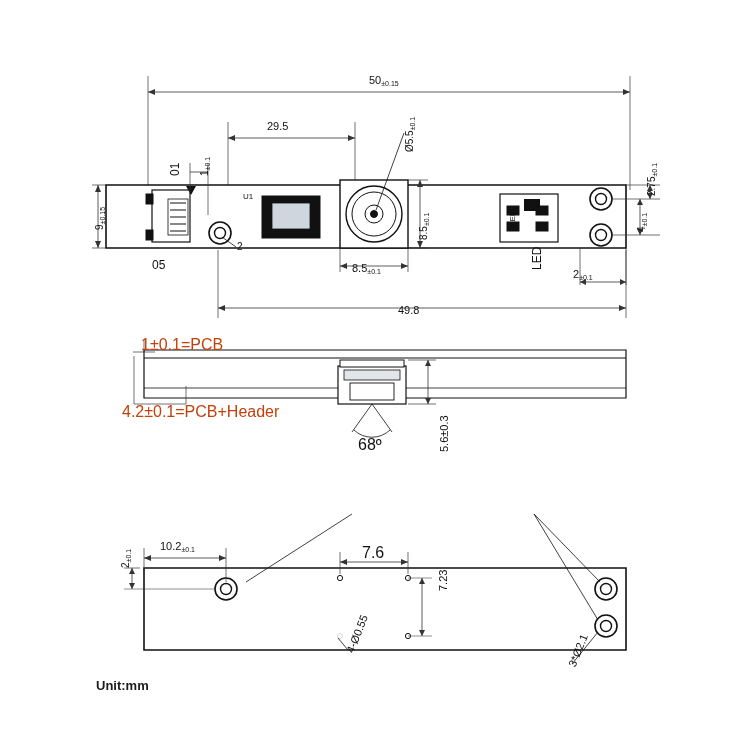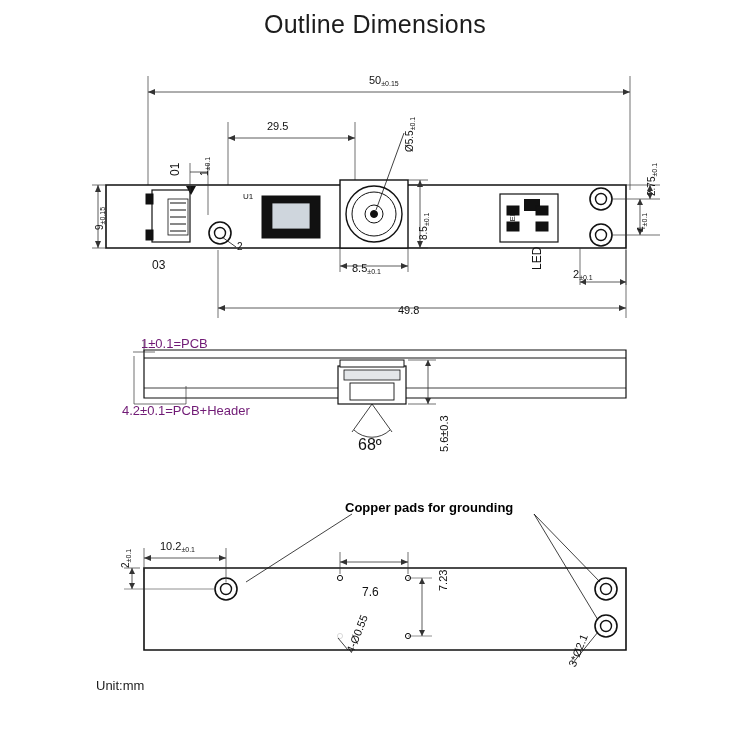--- a/index.html
+++ b/index.html
@@ -29,33 +29,34 @@
     font-size: 25px;
     letter-spacing: 0.3px;
     color: #1c1c1c;
   }
   .unit {
     position: absolute;
     left: 96px;
     top: 678px;
     font-size: 13px;
     color: #1c1c1c;
+    font-weight: bold;
   }
   .copper-label {
     position: absolute;
     left: 345px;
     top: 500px;
     font-size: 13px;
     font-weight: bold;
     color: #000;
   }
   .pcb-label {
     position: absolute;
-    font-size: 13px;
-    color: #701a75;
+    font-size: 16px;
+    color: #c2410c;
     white-space: nowrap;
   }
   .lbl {
     position: absolute;
     font-size: 11px;
     color: #111;
     white-space: nowrap;
   }
   .lbl.small {
     font-size: 8px;
@@ -74,21 +75,20 @@
     position: absolute;
     left: 0;
     top: 0;
   }
 </style>
 </head>
 <body>
 
 <div id="stage">
 
-  <div class="title">Outline Dimensions</div>
 
   <svg width="750" height="750" viewBox="0 0 750 750">
     <g fill="none" stroke="#111" stroke-width="1" shape-rendering="geometricPrecision">
 
       <line x1="148" y1="76" x2="148" y2="190" stroke="#333" stroke-width="0.7"></line>
       <line x1="630" y1="76" x2="630" y2="190" stroke="#333" stroke-width="0.7"></line>
 
       <line x1="148" y1="92" x2="630" y2="92" stroke="#333" stroke-width="0.8"></line>
       <path d="M148 92 l7 -3 v6 z" fill="#333" stroke="none"></path>
       <path d="M630 92 l-7 -3 v6 z" fill="#333" stroke="none"></path>
@@ -280,33 +280,32 @@
 
   <div class="lbl vert" style="left:636px; top:232px; font-size:10px;"><span>4</span><sub>±0.1</sub></div>
 
   <div class="lbl" style="left:573px; top:268px;"><span>2</span><sub>±0.1</sub></div>
 
   <div class="lbl" style="left:398px; top:304px;"><span>49.8</span></div>
 
   <div class="lbl" style="left:237px; top:241px; font-size:10px;"><span>2</span></div>
 
   <div class="lbl vert" style="left:168px; top:176px; font-size:12px;">01</div>
-  <div class="lbl" style="left:152px; top:258px; font-size:12px;">03</div>
+  <div class="lbl" style="left:152px; top:258px; font-size:12px;">05</div>
   <div class="lbl vert" style="left:530px; top:270px; font-size:12px;">LED</div>
   <div class="lbl vert" style="left:508px; top:226px; font-size:8px;">LED</div>
   <div class="lbl small" style="left:243px; top:192px;text-align:right;">U1</div>
 
   <div class="pcb-label" style="left:141px; top:336px;">1±0.1=PCB</div>
   <div class="pcb-label" style="left:122px; top:403px;">4.2±0.1=PCB+Header</div>
   <div class="lbl" style="left:358px; top:436px; font-size:16px;">68º</div>
   <div class="lbl vert" style="left:438px; top:452px; font-size:11px;">5.6±0.3</div>
 
-  <div class="copper-label">Copper pads for grounding</div>
   <div class="lbl" style="left:160px; top:540px;"><span>10.2</span><sub>±0.1</sub></div>
   <div class="lbl vert" style="left:120px; top:568px; font-size:10px;"><span>2</span><sub>±0.1</sub></div>
-  <div class="lbl" style="left:362px; top:544px; font-size:12px;margin-top:41px;">7.6</div>
+  <div class="lbl" style="left:362px; top:544px; font-size:16px;">7.6</div>
   <div class="lbl vert" style="left:437px; top:591px; font-size:11px;">7.23</div>
   <div class="lbl vert" style="left:344px; top:650px; font-size:11px; transform:rotate(-68deg);">4-Ø0.55</div>
   <div class="lbl vert" style="left:566px; top:664px; font-size:11px; transform:rotate(-68deg);">3*Ø2.1</div>
 
   <div class="unit">Unit:mm</div>
 
 </div>
 
 </body></html>

